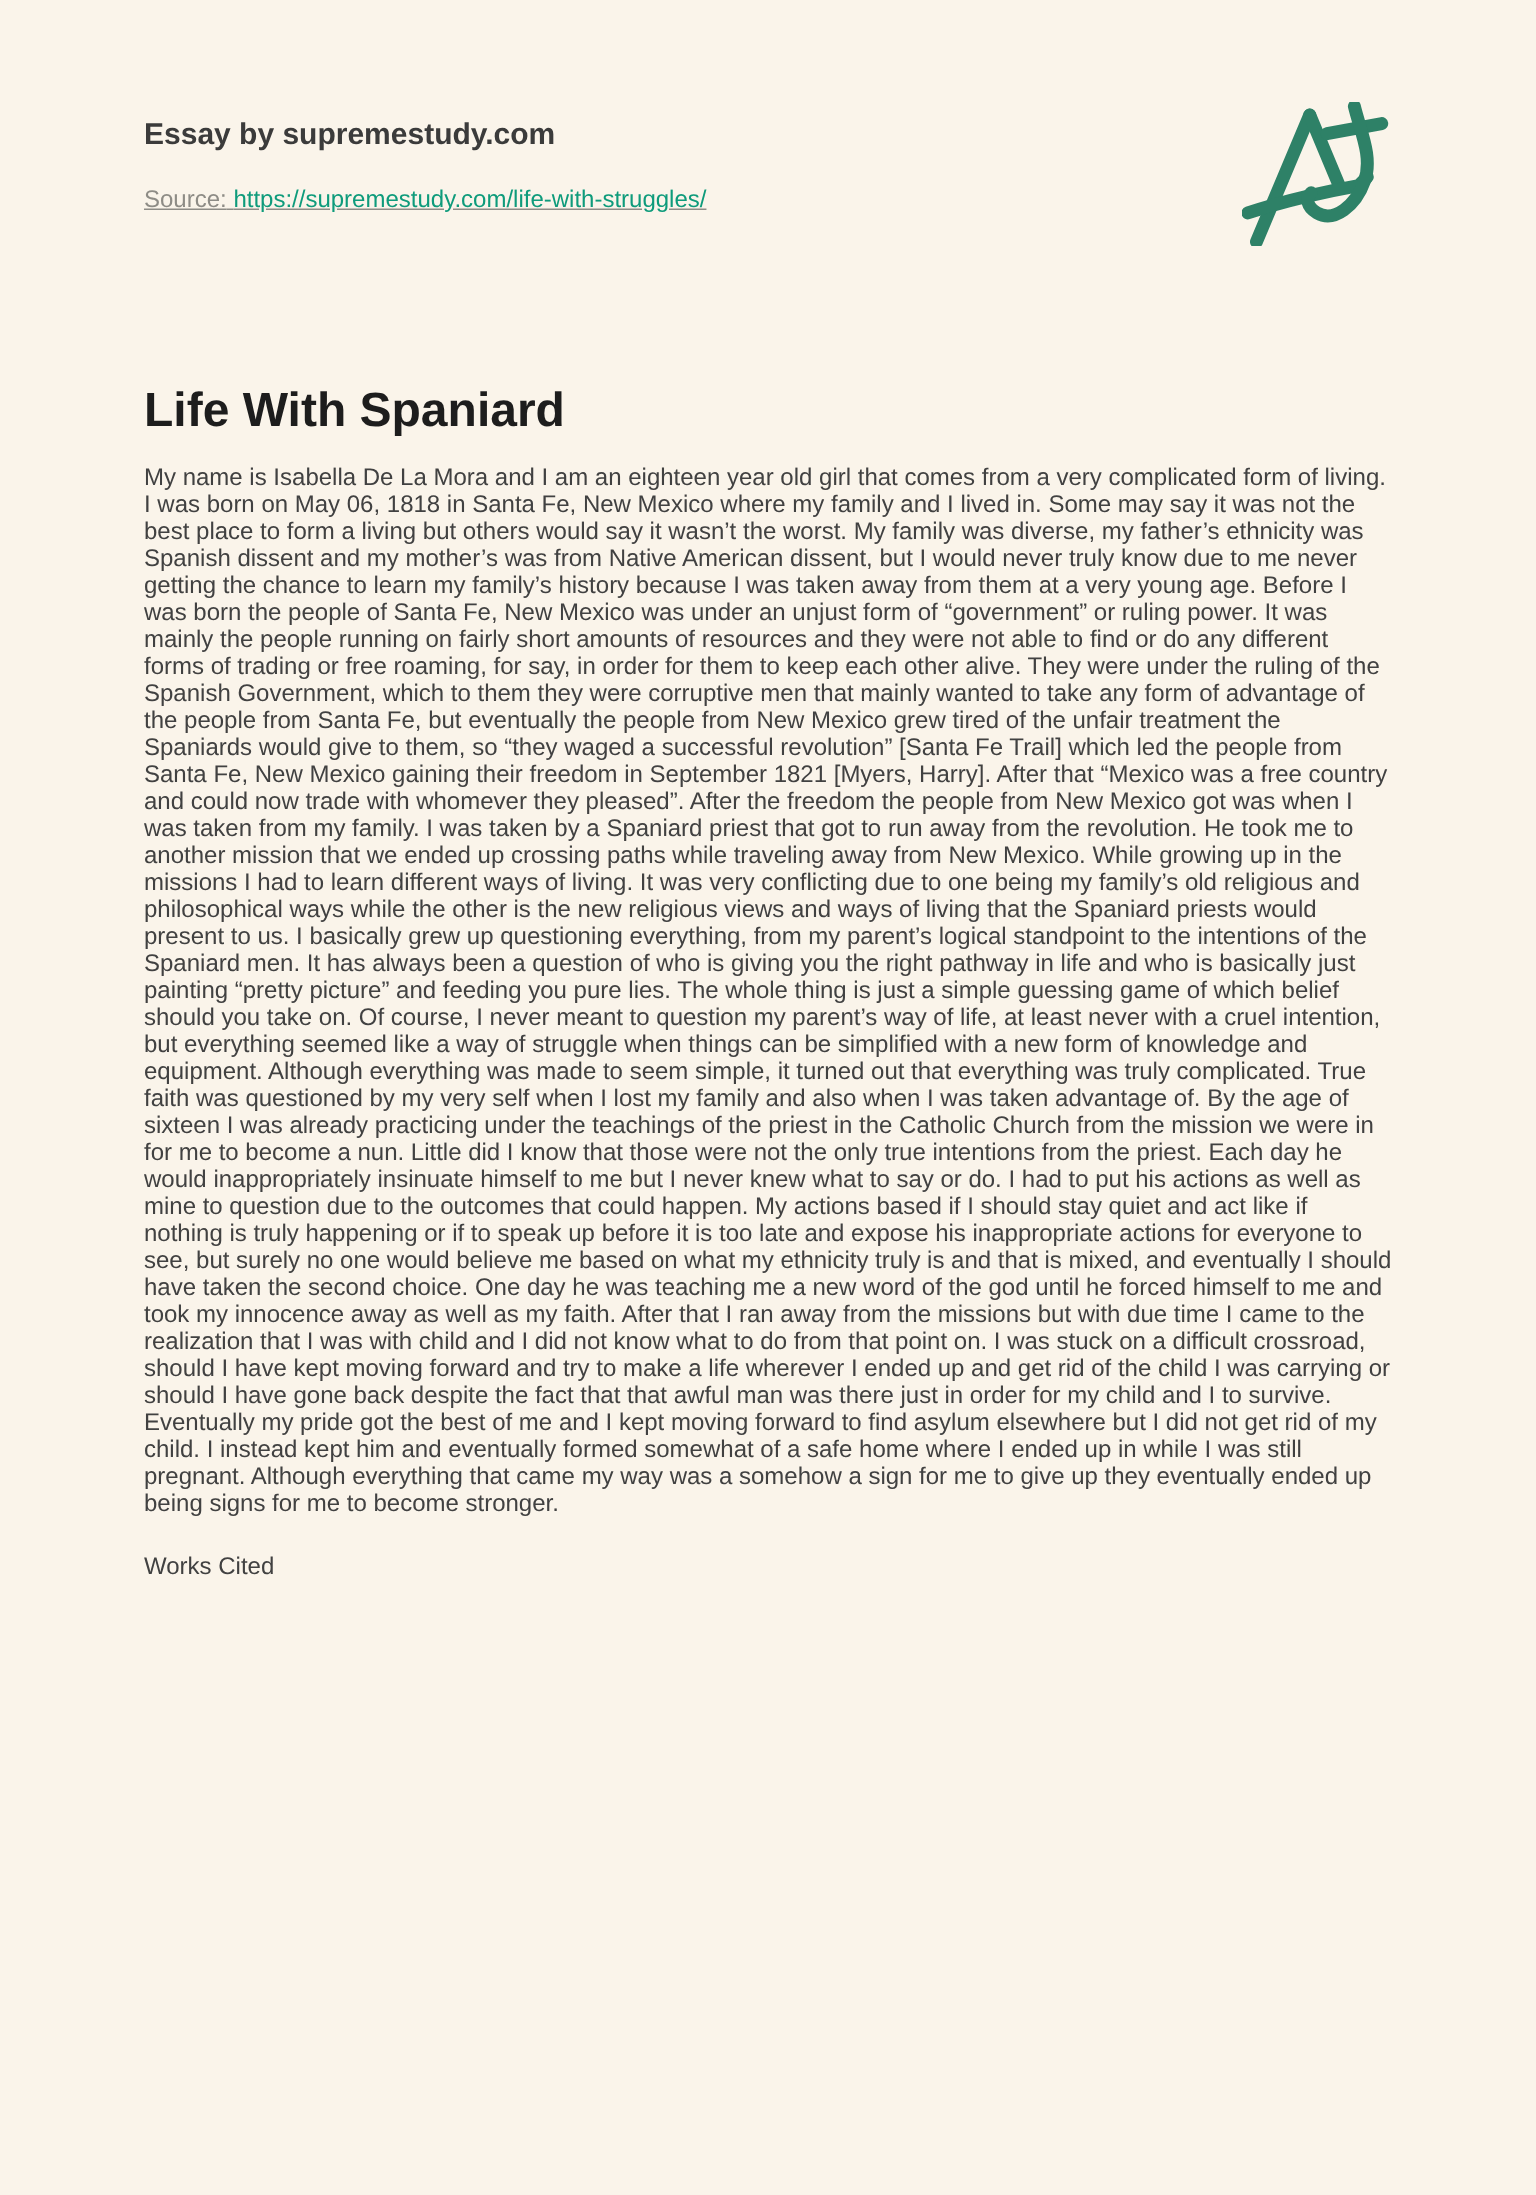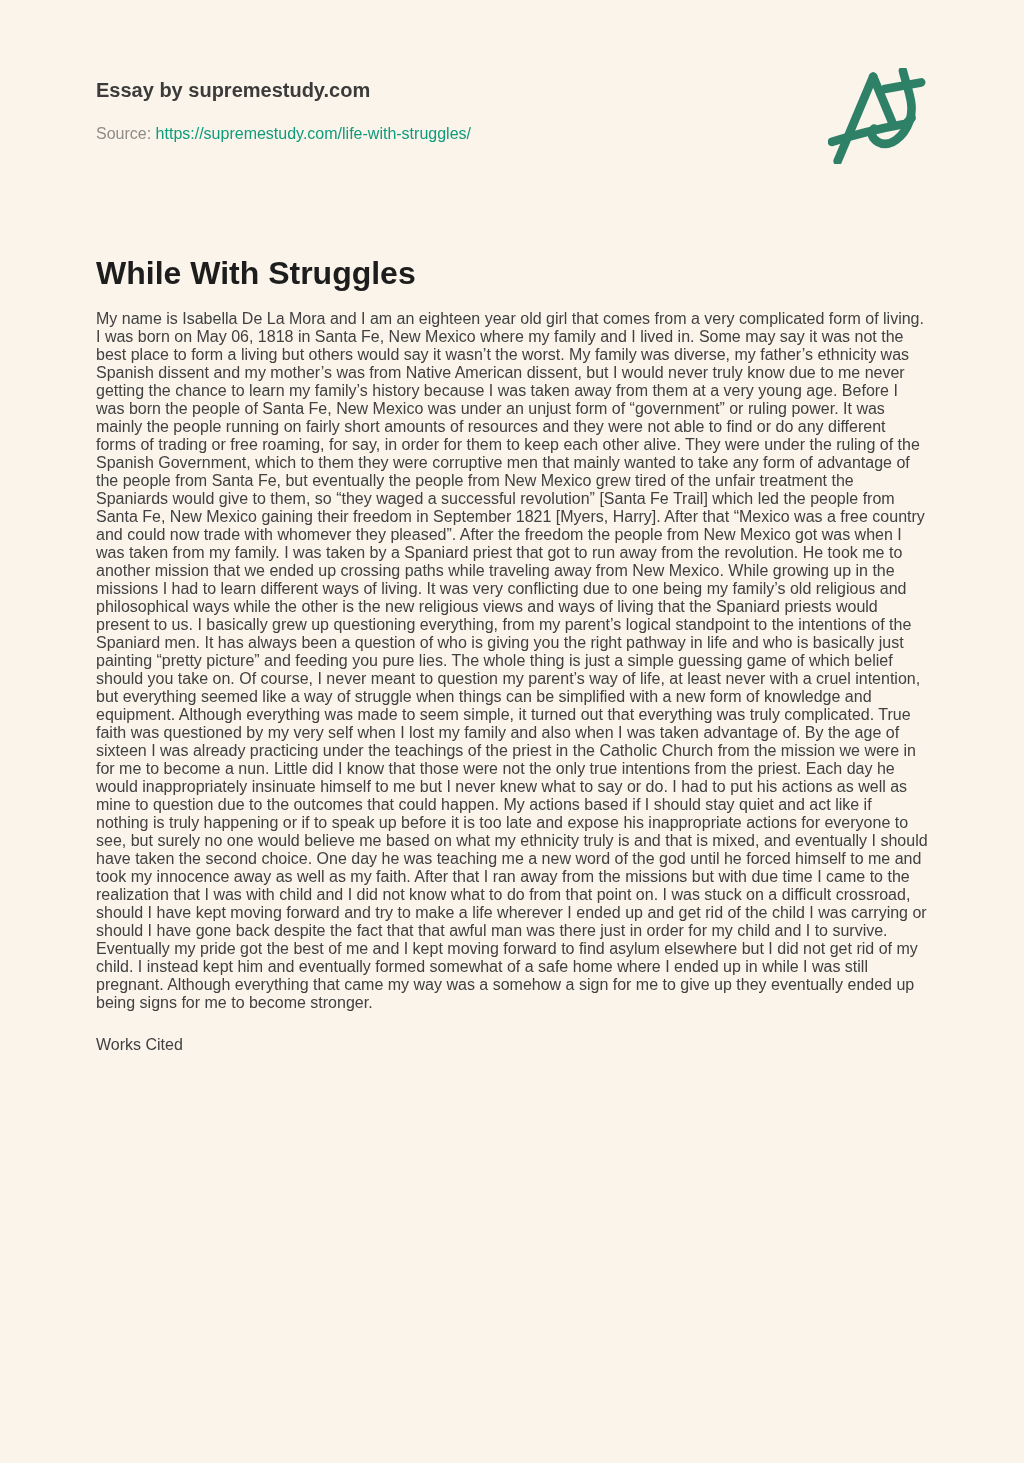--- a/index.html
+++ b/index.html
@@ -21,20 +21,21 @@
     font-size: 20px;
     line-height: 29px;
     font-weight: bold;
     color: #3B3B3B;
   }
   .source-line {
     margin: 18px 0 0 0;
     font-size: 16px;
     line-height: 22px;
     color: #8E8C86;
+    text-decoration: underline;
   }
   .source-link {
     color: #0E9B7B;
     text-decoration: none;
     cursor: pointer;
   }
   .logo {
     position: absolute;
     top: 68px;
     left: 828px;
@@ -81,21 +82,21 @@
         <path d="M 3 77 C 30 68 58 62 80 58 L 86 52"></path>
 
         <path d="M 58 22 L 96 15"></path>
 
         <path d="M 77 3 C 81 20 90 38 84 55 C 78 72 63 84 51 77 C 44 73 43 67 47 63"></path>
       </svg>
     </div>
   </header>
 
   <main>
-    <h2 class="essay-title">While With Struggles</h2>
+    <h2 class="essay-title">Life With Spaniard</h2>
 
     <p class="essay-body">My name is Isabella De La Mora and I am an eighteen year old girl that comes from a very complicated form of living. I was born on May 06, 1818 in Santa Fe, New Mexico where my family and I lived in. Some may say it was not the best place to form a living but others would say it wasn’t the worst. My family was diverse, my father’s ethnicity was Spanish dissent and my mother’s was from Native American dissent, but I would never truly know due to me never getting the chance to learn my family’s history because I was taken away from them at a very young age. Before I was born the people of Santa Fe, New Mexico was under an unjust form of “government” or ruling power. It was mainly the people running on fairly short amounts of resources and they were not able to find or do any different forms of trading or free roaming, for say, in order for them to keep each other alive. They were under the ruling of the Spanish Government, which to them they were corruptive men that mainly wanted to take any form of advantage of the people from Santa Fe, but eventually the people from New Mexico grew tired of the unfair treatment the Spaniards would give to them, so “they waged a successful revolution” [Santa Fe Trail] which led the people from Santa Fe, New Mexico gaining their freedom in September 1821 [Myers, Harry]. After that “Mexico was a free country and could now trade with whomever they pleased”. After the freedom the people from New Mexico got was when I was taken from my family. I was taken by a Spaniard priest that got to run away from the revolution. He took me to another mission that we ended up crossing paths while traveling away from New Mexico. While growing up in the missions I had to learn different ways of living. It was very conflicting due to one being my family’s old religious and philosophical ways while the other is the new religious views and ways of living that the Spaniard priests would present to us. I basically grew up questioning everything, from my parent’s logical standpoint to the intentions of the Spaniard men. It has always been a question of who is giving you the right pathway in life and who is basically just painting “pretty picture” and feeding you pure lies. The whole thing is just a simple guessing game of which belief should you take on. Of course, I never meant to question my parent’s way of life, at least never with a cruel intention, but everything seemed like a way of struggle when things can be simplified with a new form of knowledge and equipment. Although everything was made to seem simple, it turned out that everything was truly complicated. True faith was questioned by my very self when I lost my family and also when I was taken advantage of. By the age of sixteen I was already practicing under the teachings of the priest in the Catholic Church from the mission we were in for me to become a nun. Little did I know that those were not the only true intentions from the priest. Each day he would inappropriately insinuate himself to me but I never knew what to say or do. I had to put his actions as well as mine to question due to the outcomes that could happen. My actions based if I should stay quiet and act like if nothing is truly happening or if to speak up before it is too late and expose his inappropriate actions for everyone to see, but surely no one would believe me based on what my ethnicity truly is and that is mixed, and eventually I should have taken the second choice. One day he was teaching me a new word of the god until he forced himself to me and took my innocence away as well as my faith. After that I ran away from the missions but with due time I came to the realization that I was with child and I did not know what to do from that point on. I was stuck on a difficult crossroad, should I have kept moving forward and try to make a life wherever I ended up and get rid of the child I was carrying or should I have gone back despite the fact that that awful man was there just in order for my child and I to survive. Eventually my pride got the best of me and I kept moving forward to find asylum elsewhere but I did not get rid of my child. I instead kept him and eventually formed somewhat of a safe home where I ended up in while I was still pregnant. Although everything that came my way was a somehow a sign for me to give up they eventually ended up being signs for me to become stronger.</p>
 
     <p class="works-cited">Works Cited</p>
 
   </main>
 
 </div>
 
 </body></html>

